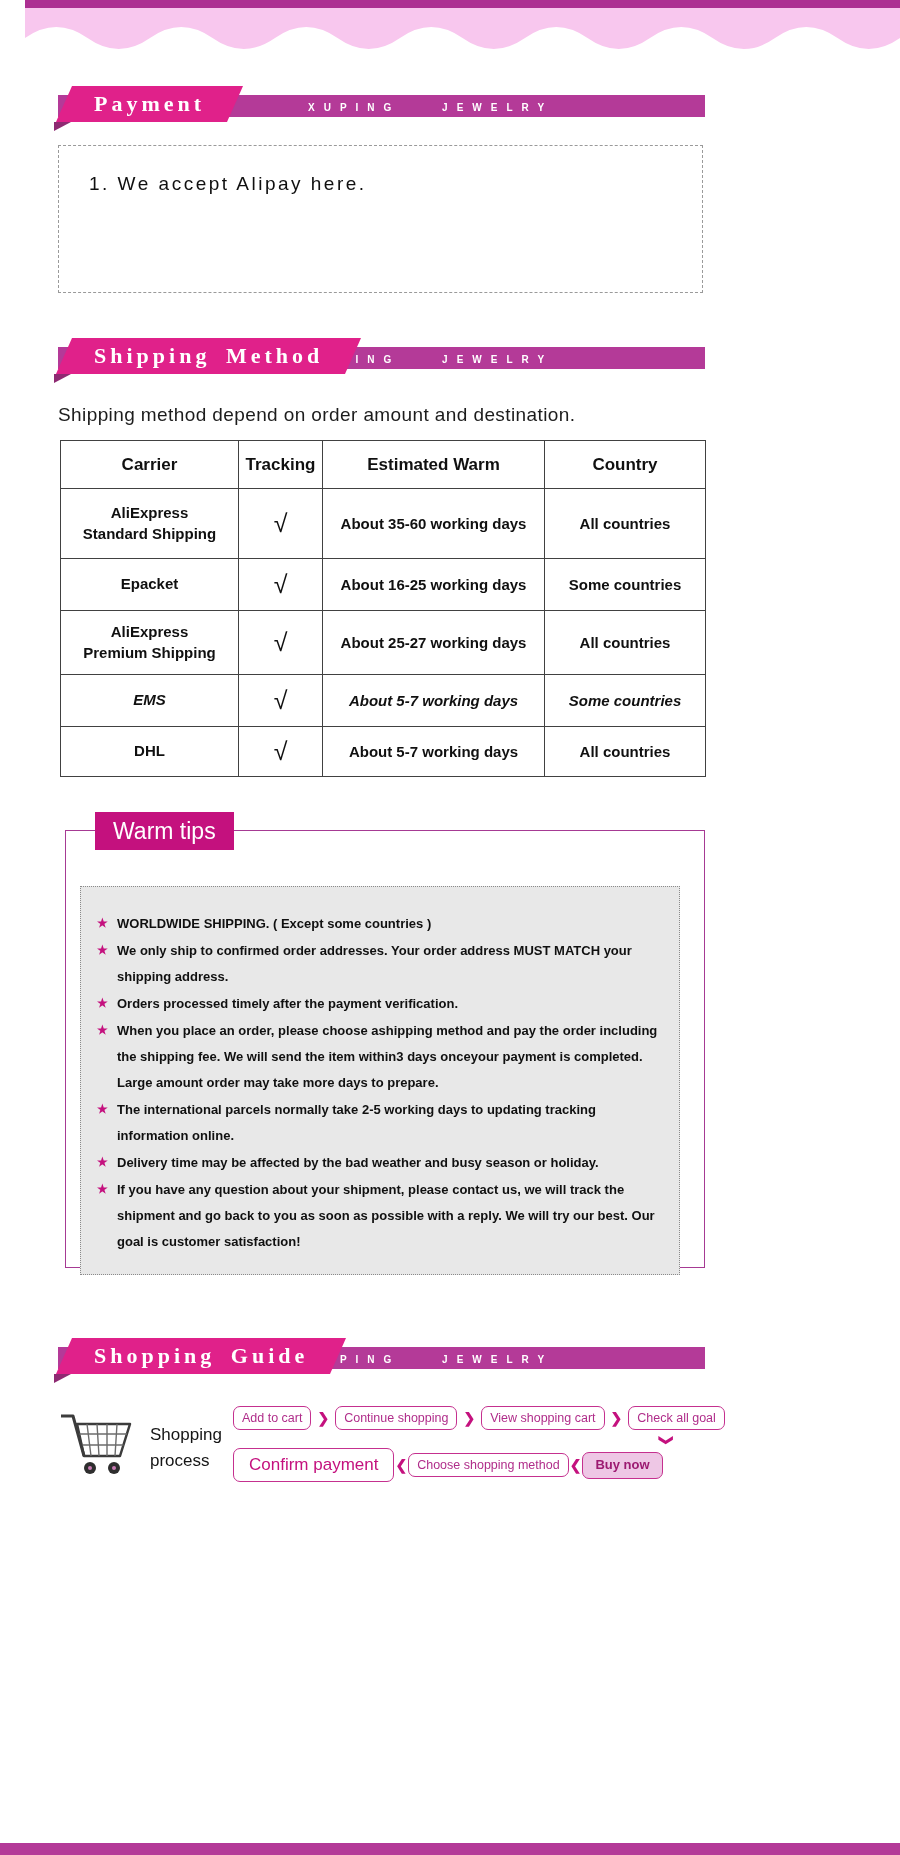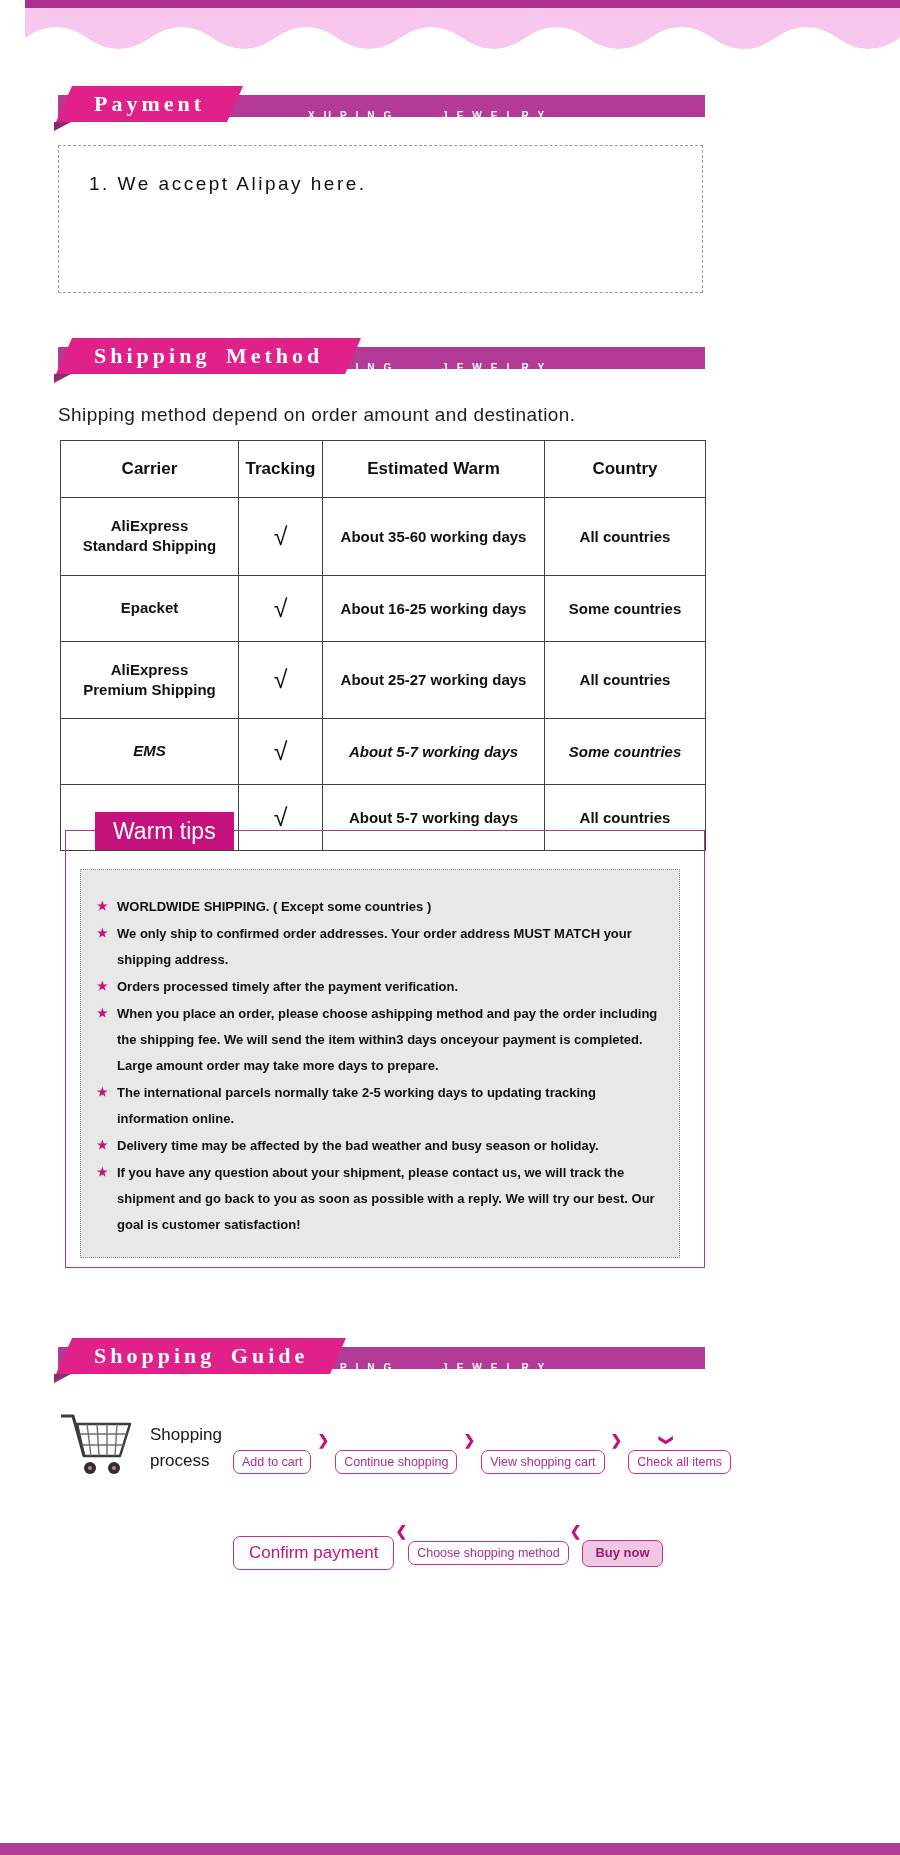--- a/index.html
+++ b/index.html
@@ -10,21 +10,21 @@
   .top-banner{position:absolute;top:0;left:25px;right:0;}
   .top-strip{height:8px;background:#ad2f92;}
   .wave{display:block;width:100%;height:52px;}
 
   
   .bottom-strip{position:absolute;left:0;right:0;top:1843px;height:12px;background:#b43a98;}
 
   
   .sec-header{position:absolute;height:46px;width:663px;left:42px;}
   .sec-header .bar{position:absolute;left:16px;right:0;top:9px;height:22px;background:#b43a98;}
-  .sec-header .tagline{position:absolute;left:250px;top:15px;color:#fff;font-size:10px;font-weight:bold;
+  .sec-header .tagline{position:absolute;left:250px;top:7px;color:#fff;font-size:10px;font-weight:bold;
       letter-spacing:9px;word-spacing:30px;white-space:nowrap;}
   .ribbon{position:absolute;left:14px;top:0;height:36px;background:#e0218a;
       transform:skewX(-24deg);transform-origin:bottom left;padding:0 30px;}
   .ribbon-text{display:inline-block;transform:skewX(24deg);color:#fff;
       font-family:"Liberation Serif",serif;font-weight:bold;font-size:22px;
       letter-spacing:4px;word-spacing:6px;line-height:36px;white-space:nowrap;}
   .fold{position:absolute;left:12px;top:36px;width:0;height:0;border-style:solid;
       border-width:9px 17px 0 0;border-color:#8e2a72 transparent transparent transparent;}
 
   #hdr-payment{top:86px;}
@@ -33,55 +33,55 @@
 
   
   .dashed-box{position:absolute;top:145px;left:58px;width:645px;height:148px;
       border:1px dashed #9a9a9a;box-sizing:border-box;padding:25px 16px 0 30px;}
   .dashed-box p{margin:0 0 27px 0;font-size:19px;letter-spacing:2.5px;line-height:1.35;color:#101010;}
 
   
   .ship-intro{position:absolute;top:404px;left:58px;margin:0;font-size:19px;letter-spacing:.4px;color:#1c1c1c;}
   .ship-table{position:absolute;top:440px;left:60px;width:645px;border-collapse:collapse;table-layout:fixed;}
   .ship-table th,.ship-table td{border:1px solid #414141;text-align:center;vertical-align:middle;
-      color:#101010;padding:18px 4px;box-sizing:border-box;}
+      color:#101010;padding:9px 4px;box-sizing:border-box;}
   .ship-table th{font-size:17px;font-weight:bold;}
   .ship-table thead tr{height:48px;}
   .ship-table tbody tr:nth-child(1){height:70px;}
   .ship-table tbody tr:nth-child(2){height:52px;}
   .ship-table tbody tr:nth-child(3){height:64px;}
   .ship-table tbody tr:nth-child(4){height:52px;font-style:italic;}
   .ship-table tbody tr:nth-child(5){height:50px;}
   td.carrier{font-weight:bold;font-size:15px;white-space:pre-line;line-height:1.35;}
   td.track{font-size:25px;font-weight:normal;}
   td.time{font-weight:bold;font-size:15px;}
   td.country{font-weight:bold;font-size:15px;}
 
   
   .warmtips{position:absolute;top:812px;left:65px;width:640px;height:500px;}
   .wt-outer{position:absolute;left:0;top:18px;width:640px;height:438px;border:1px solid #a63a93;box-sizing:border-box;}
   .wt-label{position:absolute;left:30px;top:0;z-index:3;background:#c4117e;color:#fff;
       font-size:23px;line-height:38px;padding:0 18px;}
-  .wt-gray{position:absolute;left:15px;top:57px;width:600px;box-sizing:border-box;z-index:2;
+  .wt-gray{position:absolute;left:15px;top:74px;width:600px;box-sizing:border-box;z-index:2;
       background:#e8e8e8;border:1px dotted #8a8a8a;padding:24px 16px 18px 14px;}
   .wt-list{list-style:none;margin:0;padding:0;}
   .wt-list li{position:relative;padding-left:22px;font-size:13px;font-weight:bold;color:#101010;
       line-height:2.0;margin-bottom:1px;}
   .wt-star{position:absolute;left:2px;top:0;color:#c4117e;font-size:12px;}
   .wt-star::before{content:"\2605";}
 
   
   .guide{position:absolute;top:1398px;left:58px;width:647px;height:110px;}
   .cart{position:absolute;left:0;top:6px;width:82px;height:84px;}
   .process-label{position:absolute;left:92px;top:24px;width:86px;font-size:17px;line-height:1.5;color:#151515;}
   .flow{position:absolute;left:175px;top:8px;width:472px;}
   .flow-row{display:flex;align-items:center;gap:6px;}
   .row2{margin-top:18px;gap:1px;}
   .btn{font-family:inherit;background:#fff;border:1px solid #c5308f;border-radius:7px;color:#b02d8a;
-      font-size:12.5px;line-height:1.15;padding:4px 8px;white-space:nowrap;cursor:pointer;margin-top:44px;}
+      font-size:12.5px;line-height:1.15;padding:4px 8px;white-space:nowrap;cursor:pointer;}
   .btn-confirm{font-size:17px;padding:6px 15px;color:#c4117e;}
   .btn-buynow{background:#eec7e5;color:#9c1a71;font-weight:bold;font-size:13px;padding:5px 12px;}
   .chev{color:#c4117e;font-size:14px;font-weight:bold;line-height:1;}
   .chev-r::before{content:"\276F";}
   .chev-l::before{content:"\276E";}
   .chev-d{position:absolute;right:32px;top:27px;display:inline-block;transform:rotate(90deg);}
   .chev-d::before{content:"\276F";}
 </style>
 </head>
 <body>
@@ -216,21 +216,21 @@
     <div class="process-label">Shopping process</div>
 
     <div class="flow">
       <div class="flow-row row1">
         <button class="btn">Add to cart</button>
         <span class="chev chev-r"></span>
         <button class="btn">Continue shopping</button>
         <span class="chev chev-r"></span>
         <button class="btn">View shopping cart</button>
         <span class="chev chev-r"></span>
-        <button class="btn">Check all items</button>
+        <button class="btn">Check all goal</button>
       </div>
       <span class="chev chev-d"></span>
       <div class="flow-row row2">
         <button class="btn btn-confirm">Confirm payment</button>
         <span class="chev chev-l"></span>
         <button class="btn">Choose shopping method</button>
         <span class="chev chev-l"></span>
         <button class="btn btn-buynow">Buy now</button>
       </div>
     </div>

